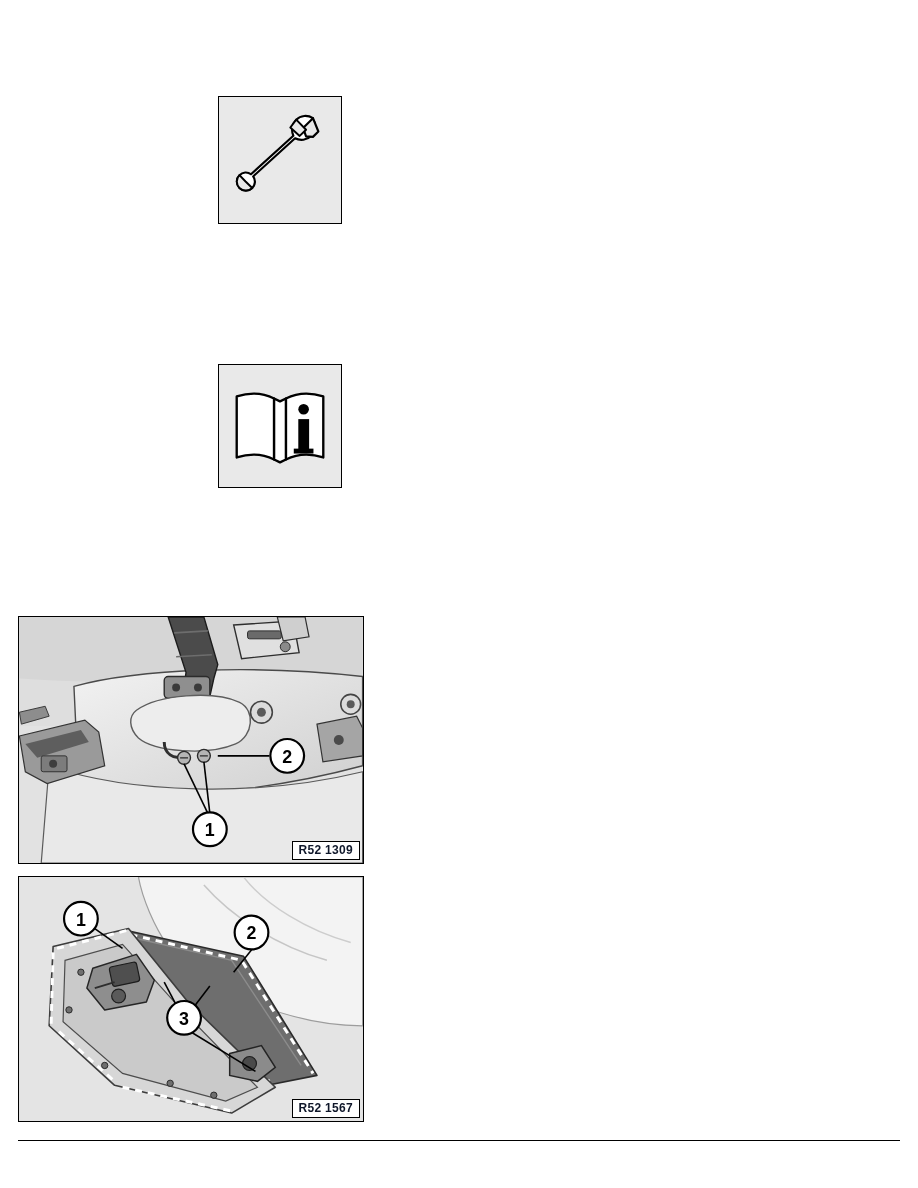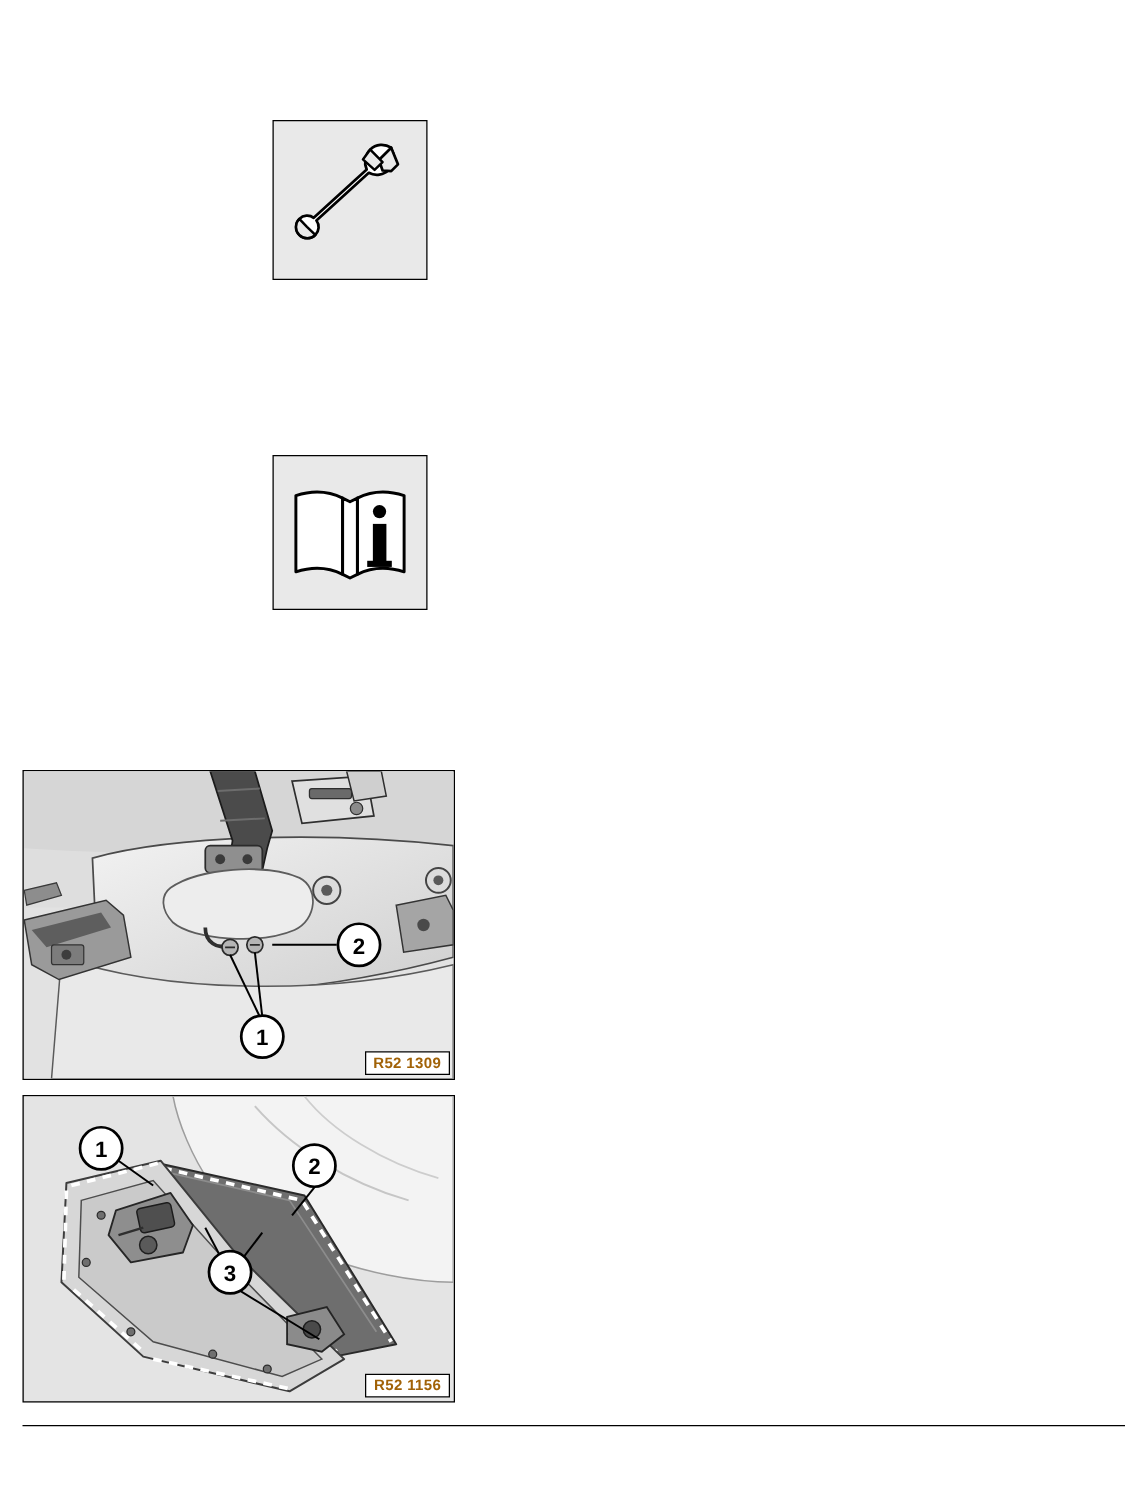--- a/index.html
+++ b/index.html
@@ -76,21 +76,21 @@
 
   .fig-caption {
     position: absolute;
     right: 3px;
     bottom: 3px;
     background: #ffffff;
     border: 1px solid #000000;
     font-family: "Liberation Sans", sans-serif;
     font-size: 12px;
     font-weight: bold;
-    color: #a16207;
+    color: #0f172a;
     padding: 2px 6px 2px 6px;
     line-height: 13px;
     letter-spacing: 0.3px;
   }
 
   
   #footer-rule {
     position: absolute;
     left: 18px;
     top: 1140px;
@@ -249,18 +249,18 @@
 
       <circle cx="62" cy="42" r="17" fill="#ffffff" stroke="#000000" stroke-width="2.2"></circle>
       <text x="62" y="49" text-anchor="middle" font-family="Liberation Sans, sans-serif" font-size="18" font-weight="bold" fill="#000000">1</text>
 
       <circle cx="234" cy="56" r="17" fill="#ffffff" stroke="#000000" stroke-width="2.2"></circle>
       <text x="234" y="63" text-anchor="middle" font-family="Liberation Sans, sans-serif" font-size="18" font-weight="bold" fill="#000000">2</text>
 
       <circle cx="166" cy="142" r="17" fill="#ffffff" stroke="#000000" stroke-width="2.2"></circle>
       <text x="166" y="149" text-anchor="middle" font-family="Liberation Sans, sans-serif" font-size="18" font-weight="bold" fill="#000000">3</text>
     </svg>
-    <div class="fig-caption">R52 1156</div>
+    <div class="fig-caption">R52 1567</div>
   </div>
 
   <div id="footer-rule"></div>
 
 </div>
 
 </body></html>

